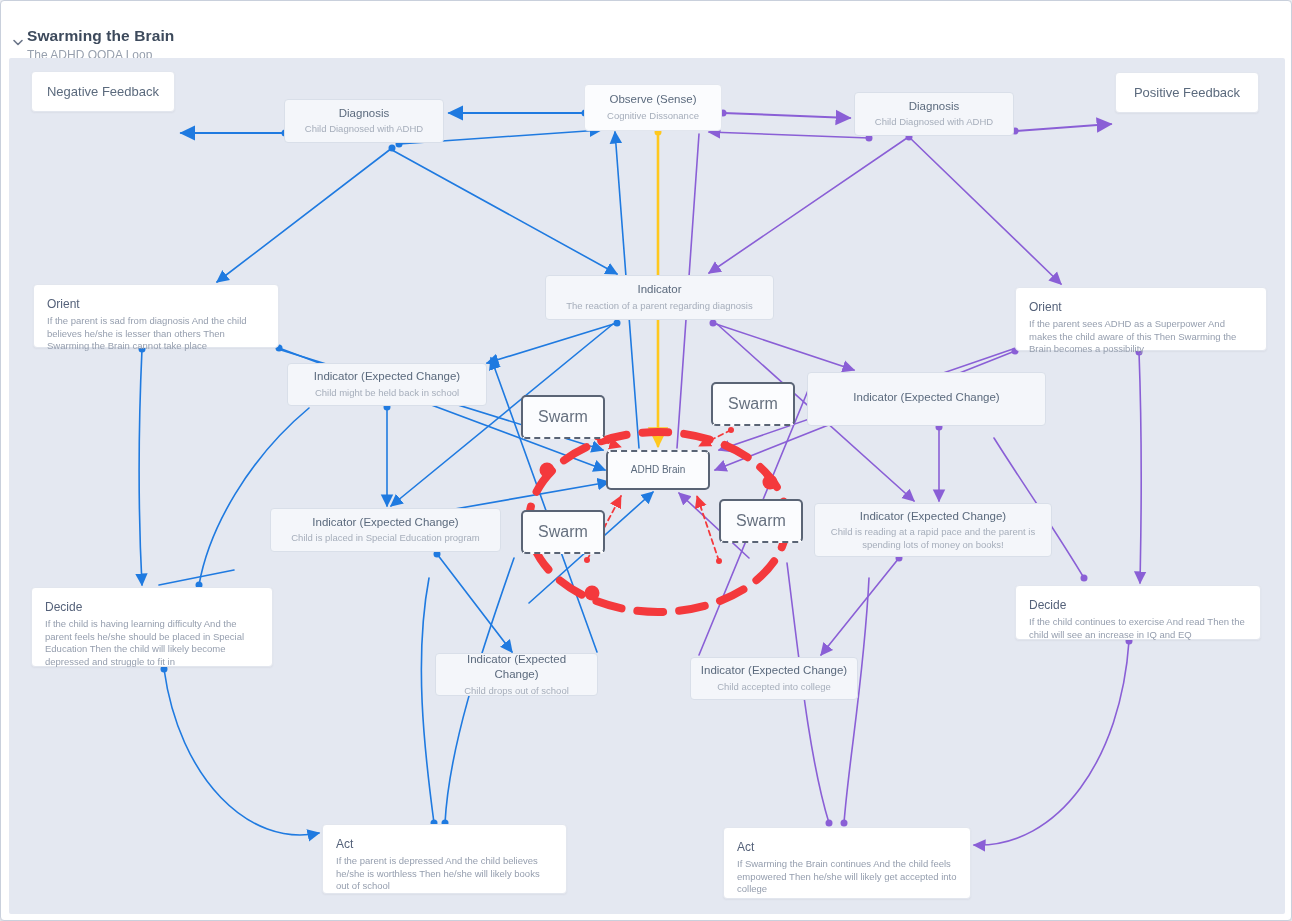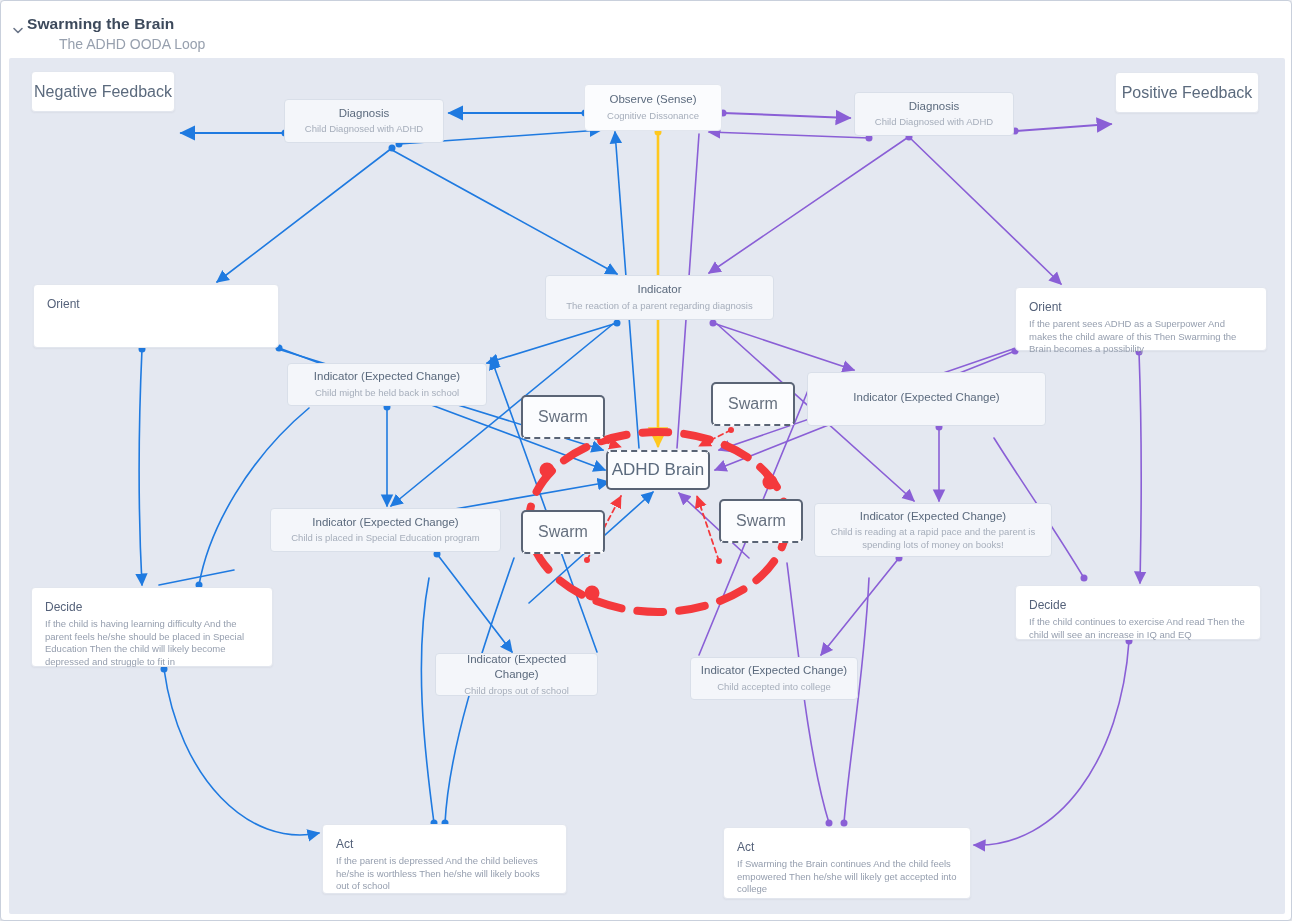--- a/index.html
+++ b/index.html
@@ -3,26 +3,26 @@
 <meta charset="utf-8">
 <style>
   html,body{margin:0;padding:0;background:#f1f3f7;}
   body{font-family:"Liberation Sans","DejaVu Sans",sans-serif;}
   #app{
     position:relative;width:1292px;height:921px;box-sizing:border-box;
     background:#ffffff;border:1px solid #c9d0dc;border-radius:4px;
     box-shadow:0 1px 3px rgba(40,50,70,.18);overflow:hidden;
   }
   
-  #header{position:absolute;left:0;top:4px;width:100%;height:60px;background:#fff;box-sizing:border-box;padding-left:17px;}
+  #header{position:absolute;left:0;top:16px;width:100%;height:60px;background:#fff;box-sizing:border-box;padding-left:17px;}
   #hdr-inner{position:absolute;left:10px;top:10px;}
   #chev{position:absolute;left:0px;top:8px;width:14px;height:14px;}
   #chev svg{display:block;}
   #title{position:absolute;left:16px;top:0px;font-size:15.5px;font-weight:bold;color:#3d4a5c;letter-spacing:.1px;white-space:nowrap;}
-  #subtitle{position:absolute;left:16px;top:21px;font-size:14px;color:#97a0ae;white-space:nowrap;margin-left:32px;}
+  #subtitle{position:absolute;left:16px;top:21px;font-size:12px;color:#97a0ae;white-space:nowrap;}
 
   
   #canvas{
     position:absolute;left:8px;top:57px;width:1276px;height:856px;
     background:#e4e8f1;border-radius:2px;overflow:hidden;
   }
   #svg-layer{position:absolute;left:0;top:0;width:1276px;height:856px;}
 
   
   .node{position:absolute;box-sizing:border-box;border-radius:4px;}
@@ -31,38 +31,38 @@
 
   
   .ooda{background:#ffffff;border:1px solid #e2e6ee;padding:11px 13px 12px 13px;
         box-shadow:0 1px 2px rgba(60,70,90,.06);}
   .ooda .ttl{font-size:12px;font-weight:normal;color:#55627a;margin-bottom:3px;}
   .ooda .sub{font-size:9.5px;color:#959eae;}
 
   
   .plain{background:#ffffff;border:1px solid #e2e6ee;display:flex;align-items:center;justify-content:center;
          box-shadow:0 1px 2px rgba(60,70,90,.06);}
-  .plain .ttl{font-size:16px;color:#5b6a7d;}
+  .plain .ttl{font-size:13px;color:#5b6a7d;}
 
   
   .soft{background:#f4f6fa;border:1px solid #d9dfe9;display:flex;flex-direction:column;
         align-items:center;justify-content:center;text-align:center;padding:4px 8px;box-sizing:border-box;}
   .soft .ttl{font-size:11.5px;color:#5b6a7d;margin-bottom:2px;}
   .soft .sub{font-size:9.5px;color:#a6aebb;}
   .soft.obs{background:#fbfcfe;border-color:#e2e6ee;}
 
   
   .swarm{background:#fbfcfe;border:2px solid #5a6475;border-bottom:2px dashed #5a6475;
          display:flex;align-items:center;justify-content:center;border-radius:5px;}
   .swarm .ttl{font-size:16px;color:#66707f;}
 
   
   .brain{background:#fbfcfe;border:2px solid #5a6475;border-top:2px dashed #5a6475;
          display:flex;align-items:center;justify-content:center;border-radius:5px;}
-  .brain .ttl{font-size:17px;color:#5b6a7d;}
+  .brain .ttl{font-size:10px;color:#5b6a7d;}
 </style>
 </head>
 <body>
 
 <div id="app">
 
   <div id="header">
     <div id="hdr-inner">
       <span id="chev">
         <svg width="14" height="14" viewBox="0 0 14 14">
@@ -240,20 +240,21 @@
       <span class="sub">Cognitive Dissonance</span>
     </div>
 
     <div class="node soft" style="left:536px;top:217px;width:229px;height:45px;">
       <span class="ttl">Indicator</span>
       <span class="sub">The reaction of a parent regarding diagnosis</span>
     </div>
 
     <div class="node ooda" style="left:24px;top:226px;width:246px;height:64px;">
       <div class="ttl">Orient</div>
+      <div class="sub">If the parent is sad from diagnosis And the child believes he/she is lesser than others Then Swarming the Brain cannot take place</div>
     </div>
 
     <div class="node ooda" style="left:1006px;top:229px;width:252px;height:64px;">
       <div class="ttl">Orient</div>
       <div class="sub">If the parent sees ADHD as a Superpower And makes the child aware of this Then Swarming the Brain becomes a possibility</div>
     </div>
 
     <div class="node soft" style="left:278px;top:305px;width:200px;height:43px;">
       <span class="ttl">Indicator (Expected Change)</span>
       <span class="sub">Child might be held back in school</span>

